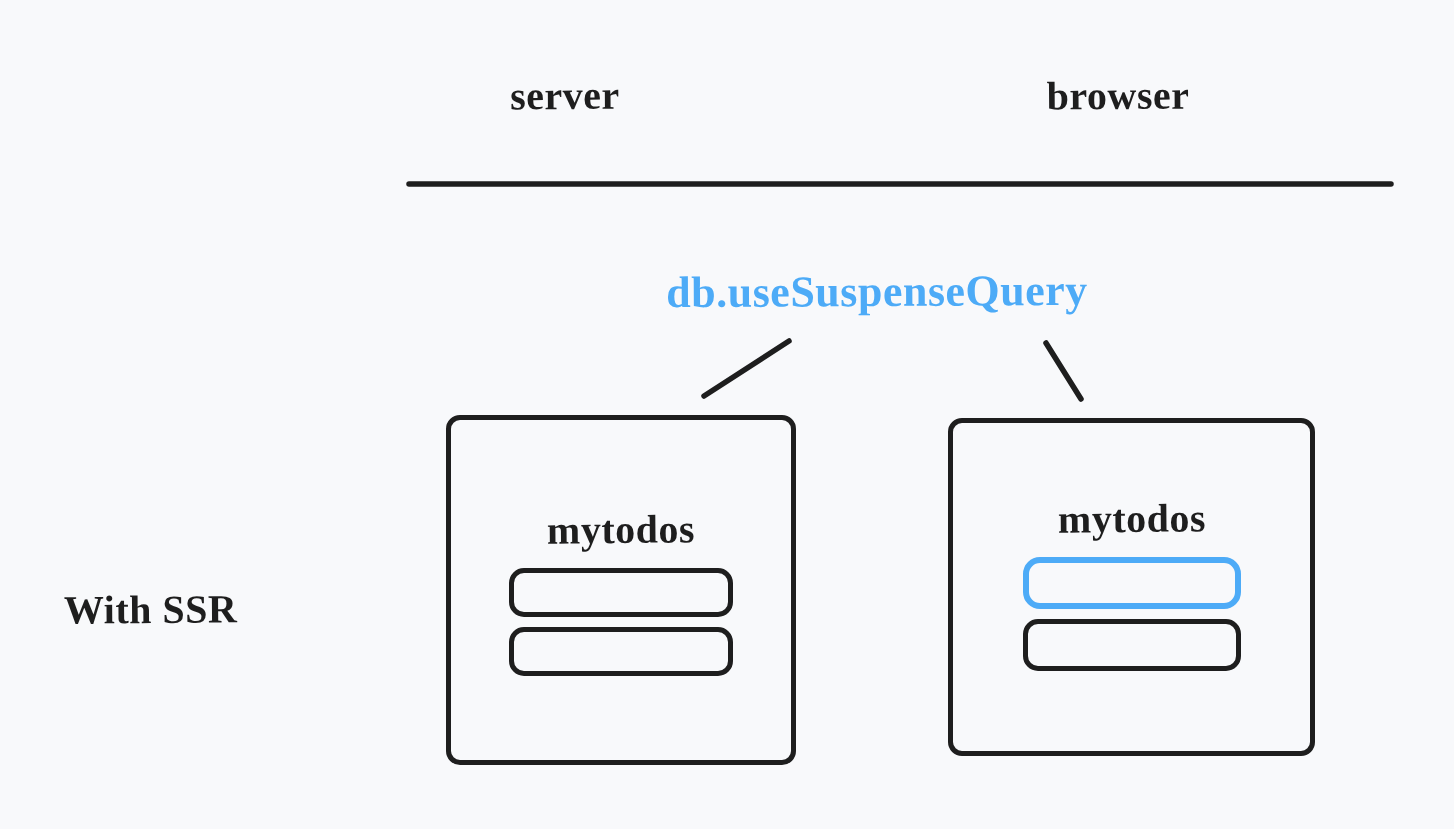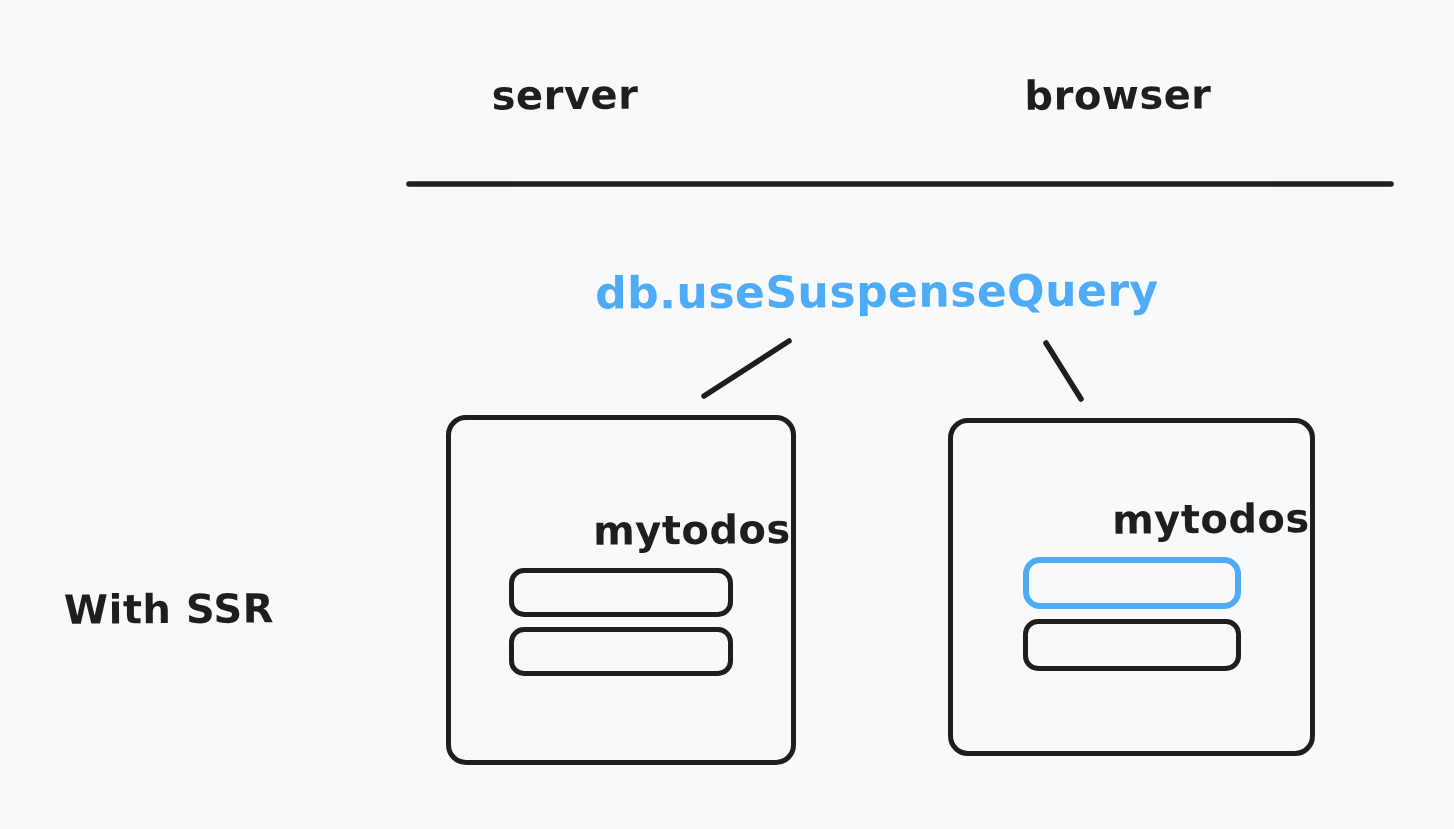--- a/index.html
+++ b/index.html
@@ -12,20 +12,21 @@
     width: 1454px; height: 829px;
     background: var(--bg);
     font-family: "DejaVu Sans", "Liberation Sans", sans-serif;
     overflow: hidden;
   }
   .canvas {
     position: relative;
     width: 1454px; height: 829px;
     background: var(--bg);
     color: var(--ink);
+    font-family: Liberation Serif, serif;
   }
   .hand {
     font-weight: 700;
     letter-spacing: 0.5px;
     color: var(--ink);
     white-space: nowrap;
   }
   
   .col-label {
     position: absolute;
@@ -62,25 +63,25 @@
     letter-spacing: 0.5px;
     color: var(--accent);
     transform: rotate(-0.3deg);
     white-space: nowrap;
   }
 
   
   .card {
     position: absolute;
     border: 5px solid var(--ink);
-    border-radius: 20px;
+    border-radius: 14px;
     background: var(--bg);
     display: flex;
     flex-direction: column;
-    align-items: flex-end;
+    align-items: center;
   }
   .card.server-card { left: 446px; top: 415px; width: 350px; height: 350px; padding-top: 84px; }
   .card.browser-card { left: 948px; top: 418px; width: 367px; height: 338px; padding-top: 70px; }
   .card-title {
     font-size: 40px;
     line-height: 52px;
     transform: rotate(-0.5deg);
   }
   .todo-list {
     margin-top: 12px;

